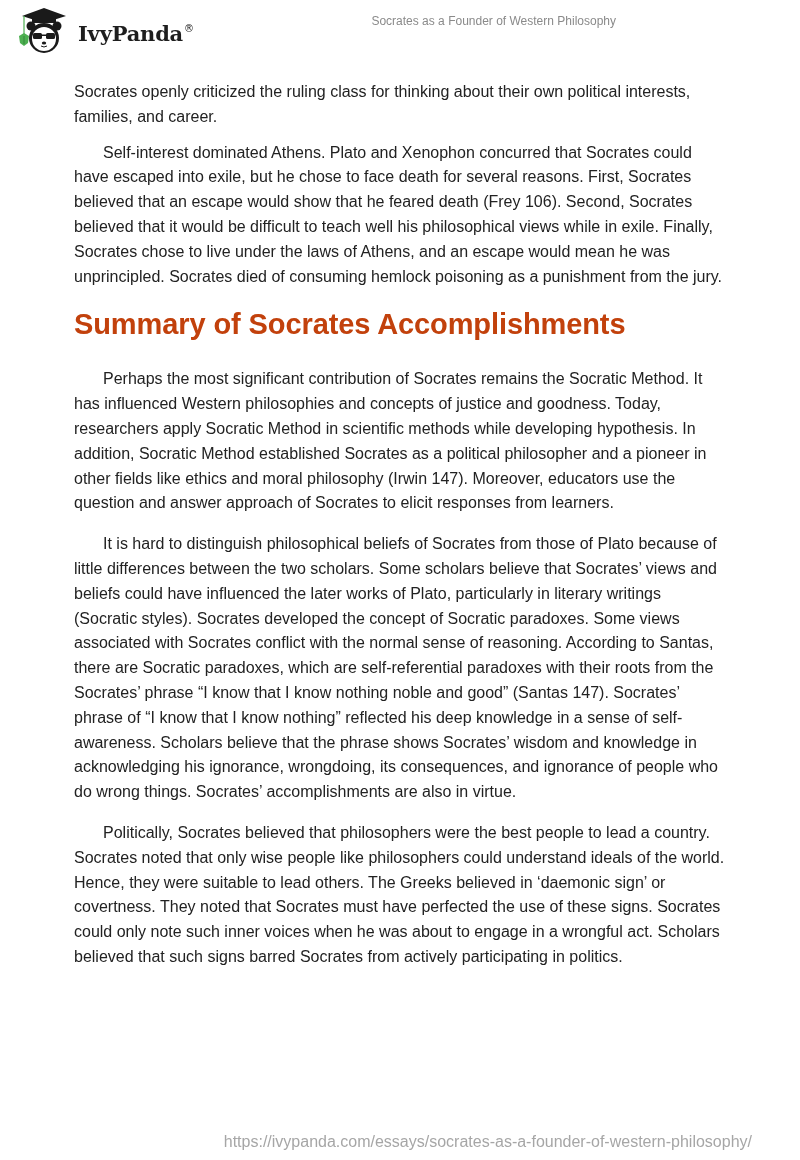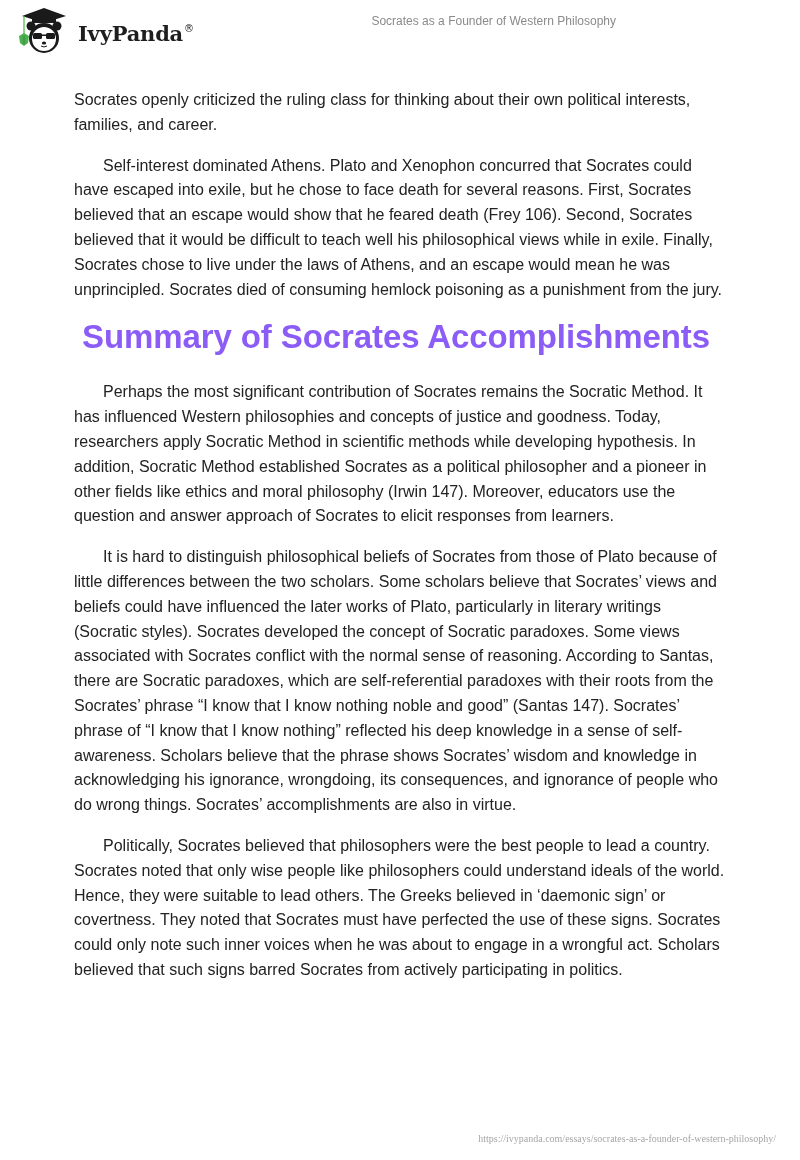--- a/index.html
+++ b/index.html
@@ -60,46 +60,45 @@
       font-size: 12px;
       color: #8a8a8a;
     }
     .content {
       position: absolute;
       left: 74px;
       top: 72px;
       width: 654px;
     }
     .content p {
-      margin: 16px 0 16px 0;
+      margin: 8px 0 16px 0;
       font-size: 16px;
       line-height: 24.8px;
       color: #222222;
     }
     .content p.indent {
       text-indent: 29px;
     }
     .content p.first-para {
       margin-bottom: 11px;
     }
     .content h2 {
-      font-size: 33px;
+      font-size: 29px;
       font-weight: bold;
-      color: #8b5cf6;
-      margin: 18px 0 26px 8px;
+      color: #c2410c;
+      margin: 18px 0 26px 0;
       line-height: 34px;
       letter-spacing: -0.1px;
     }
     .footer-url {
       position: absolute;
-      right: 24px;
+      right: 48px;
       top: 1133px;
-      font-size: 10px;
+      font-size: 16px;
       color: #a6a6a6;
-      font-family: Liberation Serif, serif;
     }
   </style>
 </head>
 <body>
 
 <div class="header">
   <div class="logo">
     <svg class="logo-icon" viewBox="0 0 60 50" xmlns="http://www.w3.org/2000/svg">
 
       <polygon points="8,10 30,2 52,10 30,17" fill="#1a1a1a"></polygon>

